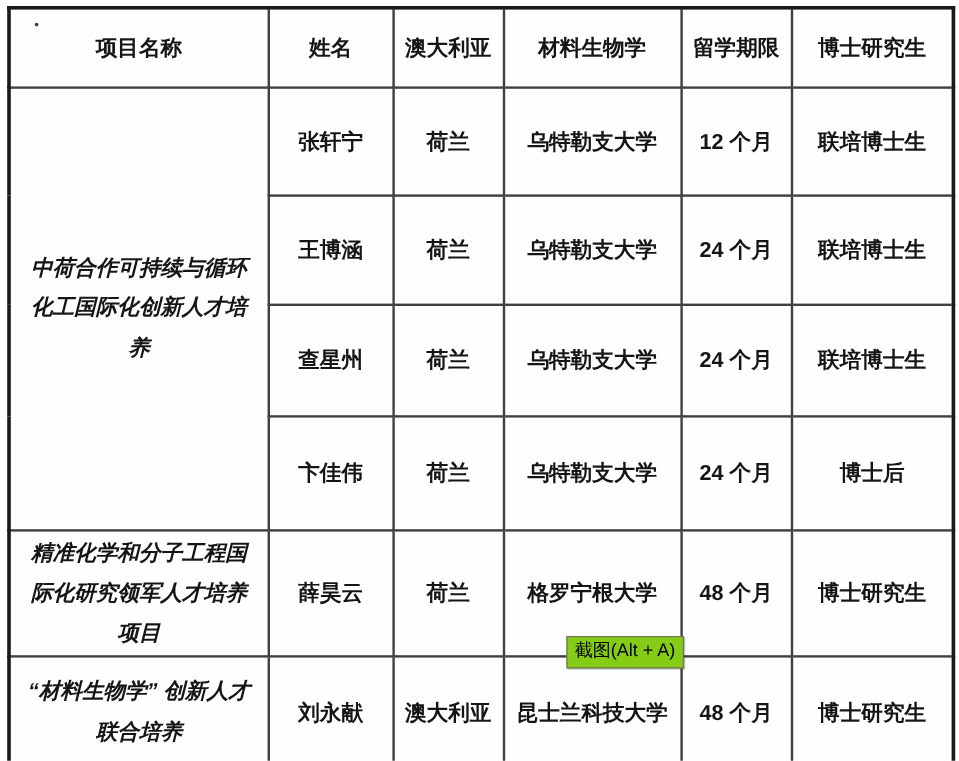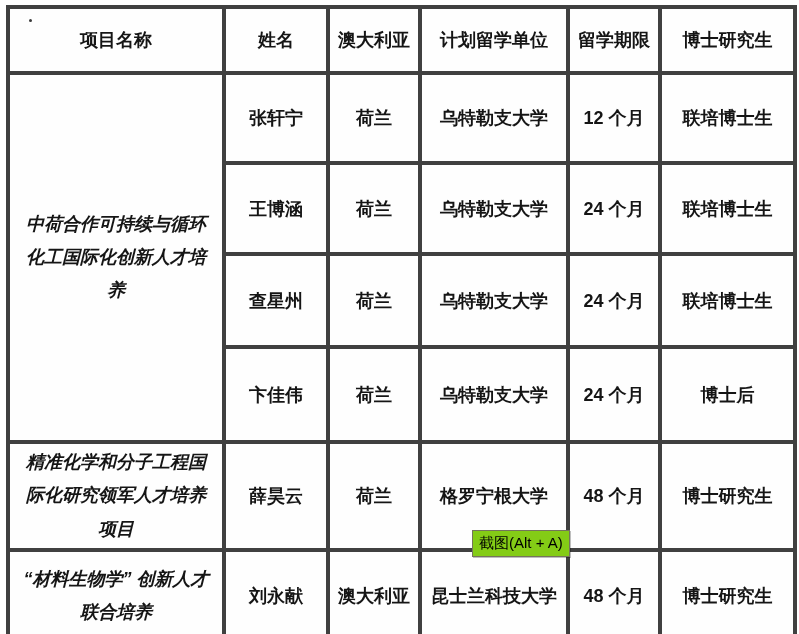--- a/index.html
+++ b/index.html
@@ -19,21 +19,21 @@
   table.doc-table {
     position: absolute;
     left: 6px;
     top: 5px;
     border-collapse: collapse;
     table-layout: fixed;
     border: 3px solid #1a1a1a;
   }
   table.doc-table th,
   table.doc-table td {
-    border: 4px solid #404040;
+    border: 2px solid #404040;
     text-align: center;
     vertical-align: middle;
     font-weight: bold;
     font-size: 18px;
     padding: 2px 4px;
     background: #fefefe;
   }
   table.doc-table thead tr { height: 66px; }
   td.project-cell { padding: 2px 6px; font-style: italic; }
   .project-text {
@@ -84,21 +84,21 @@
     <col style="width:92px">
     <col style="width:148px">
     <col style="width:92px">
     <col style="width:135px">
   </colgroup>
   <thead>
     <tr>
         <th>项目名称</th>
         <th>姓名</th>
         <th>澳大利亚</th>
-        <th>计划留学单位</th>
+        <th>材料生物学</th>
         <th>留学期限</th>
         <th>博士研究生</th>
       </tr>
   </thead>
   <tbody>
       <tr style="height: 90px;">
         <td class="project-cell" rowspan="4"><span class="project-text">中荷合作可持续与循环化工国际化创新人才培养</span></td>
         <td class="cell-text">张轩宁</td>
         <td class="cell-text">荷兰</td>
         <td class="cell-text">乌特勒支大学</td>

